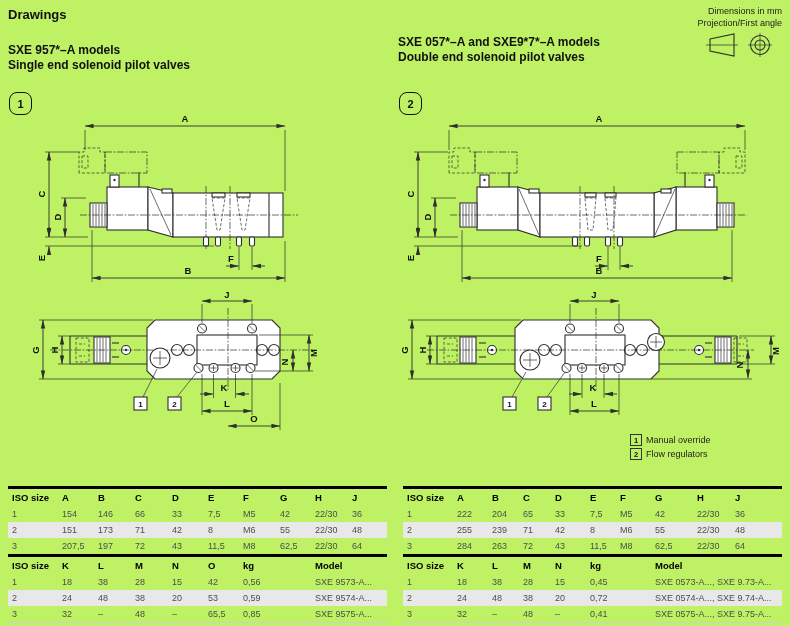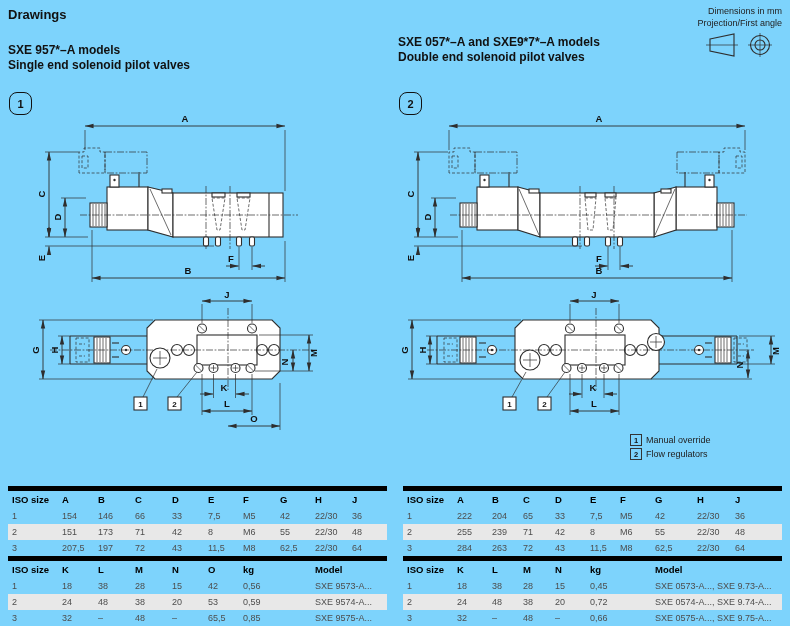--- a/index.html
+++ b/index.html
@@ -1,33 +1,33 @@
 <!DOCTYPE html>
 <html><head>
 <meta charset="utf-8">
 <style>
   html,body{margin:0;padding:0;background:#fff;}
-  .page{position:relative;width:790px;height:626px;background:#7dd3fc;overflow:hidden;
+  .page{position:relative;width:790px;height:626px;background:#bef264;overflow:hidden;
         font-family:"Liberation Sans","DejaVu Sans",sans-serif;color:#111;}
   .page-title{position:absolute;left:8px;top:7px;font-size:13px;font-weight:bold;}
   .notes{position:absolute;right:8px;top:5px;text-align:right;font-size:9px;line-height:12px;color:#222;}
   .col-title{position:absolute;font-size:12px;font-weight:bold;line-height:15px;}
   .ct-left{left:8px;top:43px;} .ct-right{left:398px;top:35px;}
   .badge{position:absolute;width:21px;height:21px;border:1.6px solid #111;border-radius:8px;
          display:flex;align-items:center;justify-content:center;font-size:11px;font-weight:bold;}
   .badge-1{left:9px;top:92px;} .badge-2{left:399px;top:92px;}
   .drw{position:absolute;}
   .legend{position:absolute;left:630px;top:434px;font-size:9px;color:#222;}
   .legend-row{display:flex;align-items:center;margin-bottom:2px;}
   .legend-box{width:10px;height:10px;border:1px solid #333;display:flex;align-items:center;
               justify-content:center;font-size:7.5px;font-weight:bold;margin-right:4px;color:#111;}
   
   .tbl{position:absolute;top:486px;width:379px;}
   .tbl-left{left:8px;} .tbl-right{left:403px;}
-  table.sub{border-collapse:collapse;table-layout:fixed;width:100%;border-top:5px solid #000000;}
+  table.sub{border-collapse:collapse;table-layout:fixed;width:100%;border-top:3px solid #000000;}
   table.sub.last{border-bottom:1px solid #cfcfcf;}
   table.sub th{font-size:9.5px;font-weight:bold;color:#000;text-align:left;padding:0 0 0 4px;height:17px;white-space:nowrap;overflow:hidden;}
   table.sub td{font-size:9px;color:#4d4d4d;text-align:left;padding:0 0 0 4px;height:16px;white-space:nowrap;overflow:hidden;}
   table.sub tbody tr:nth-child(even){background:#e8e8e8;}
   
   .o{stroke:#2e2e2e;stroke-width:1.1;fill:none;}
   .of{stroke:#2e2e2e;stroke-width:1.1;fill:#fff;}
   .thin{stroke:#2e2e2e;stroke-width:0.7;fill:none;}
   .dim{stroke:#2e2e2e;stroke-width:0.9;fill:none;}
   .dsh{stroke-dasharray:3 1.8;}
@@ -654,20 +654,20 @@
             <td>20</td>
             <td>0,72</td>
             <td>SXE 0574-A..., SXE 9.74-A...</td>
           </tr>
           <tr>
             <td>3</td>
             <td>32</td>
             <td>–</td>
             <td>48</td>
             <td>–</td>
-            <td>0,66</td>
+            <td>0,41</td>
             <td>SXE 0575-A..., SXE 9.75-A...</td>
           </tr>
         </tbody>
     </table>
   </div>
 
 </div>
 
 </body></html>

